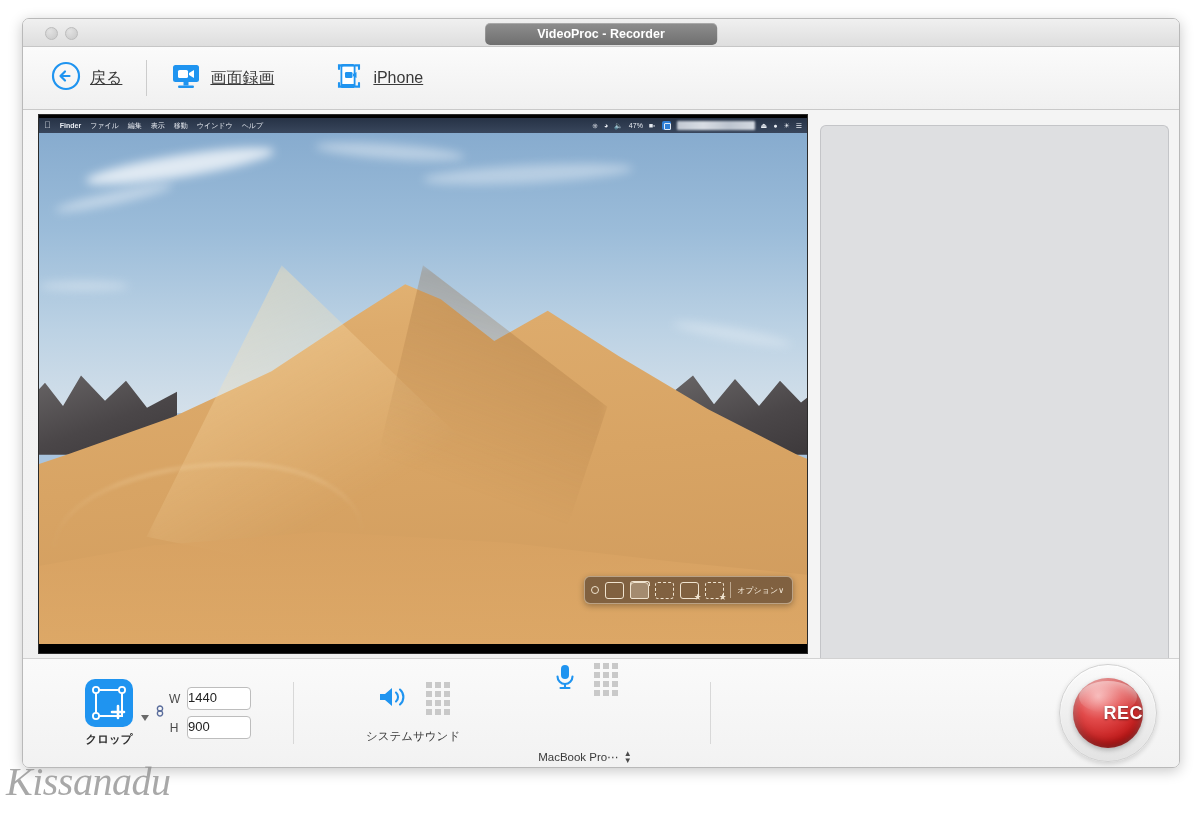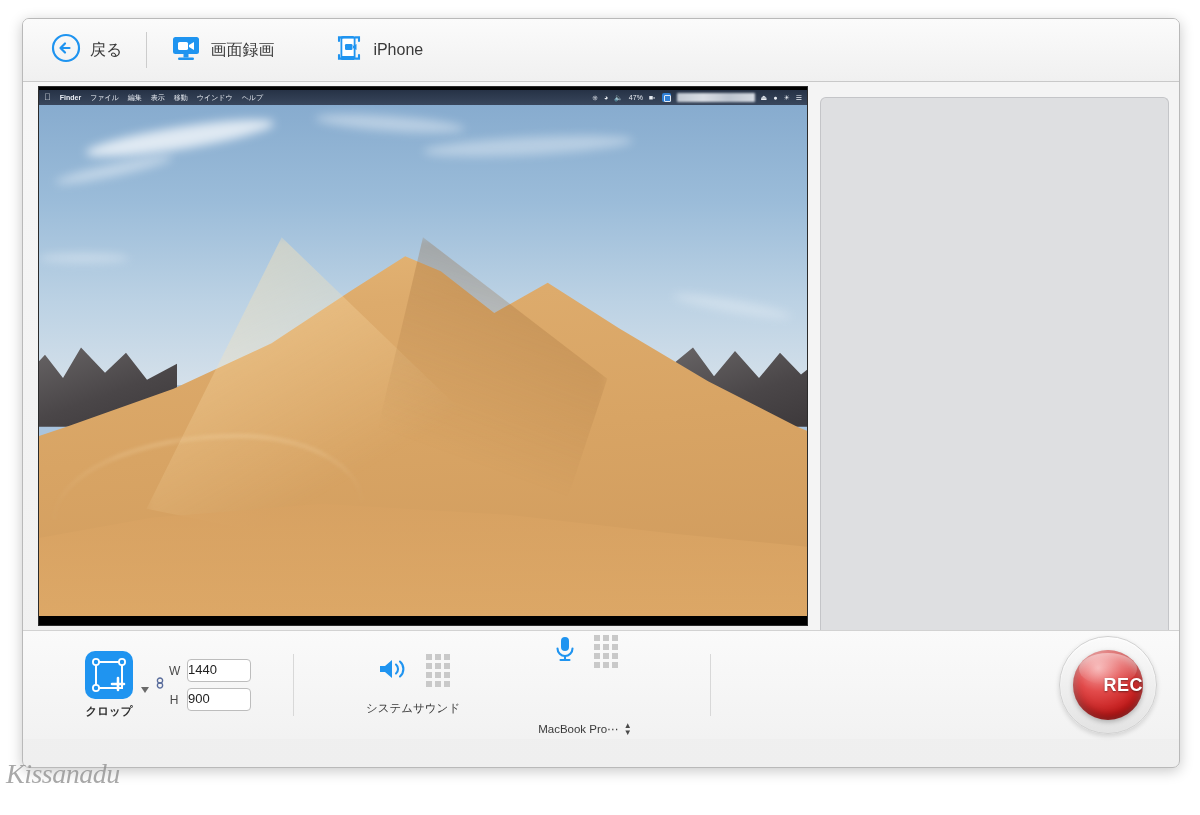--- a/index.html
+++ b/index.html
@@ -48,21 +48,21 @@
     background:linear-gradient(#fbfbfb,#f0f0f0);
     border-bottom:1px solid #c9c9c9;
     display:flex;align-items:center;
     padding-left:24px;
     box-sizing:border-box;
   }
   .tb-item{
     display:flex;align-items:center;gap:9px;
     height:46px;padding:0 4px;cursor:default;
   }
-  .tb-label{font-size:16px;color:#3a3a3a;white-space:nowrap;}
+  .tb-label{font-size:16px;color:#3a3a3a;white-space:nowrap;text-decoration:underline;}
   .tb-sep{width:1px;height:36px;background:#cccccc;margin:0 20px;}
   .sp26{width:26px;}
   .caret{
     width:0;height:0;border-left:4px solid transparent;border-right:4px solid transparent;
     border-top:5px solid #6a6a6a;align-self:flex-end;margin-bottom:8px;margin-left:-4px;
   }
   
   #body-row{display:flex;height:calc(748px - 27px - 64px - 109px);}
   #preview-wrap{
     width:770px;
@@ -280,29 +280,34 @@
     background:linear-gradient(rgba(255,255,255,.45),rgba(255,255,255,0));
   }
   #rec-text{
     position:relative;color:#ffffff;font-size:18px;font-weight:bold;
     letter-spacing:.5px;text-shadow:0 1px 2px rgba(0,0,0,.45);
   }
   
   #watermark{
     position:absolute;left:6px;top:758px;
     font-family:"Liberation Serif","DejaVu Serif",serif;
-    font-style:italic;font-size:28px;color:#8c8c8c;
+    font-style:italic;font-size:40px;color:#8c8c8c;
     opacity:.75;letter-spacing:-.5px;
   }
 </style>
 </head>
 <body>
 
 <div id="app-window">
 
+  <div id="titlebar">
+    <div class="traffic" id="tl-close"></div>
+    <div class="traffic" id="tl-min"></div>
+    <div id="title-tab">VideoProc - Recorder</div>
+  </div>
 
   <div id="toolbar">
 
     <div class="tb-item">
       <span>
         <svg width="30" height="30" viewBox="0 0 30 30">
           <circle cx="15" cy="15" r="13" fill="none" stroke="#1f94f0" stroke-width="2.2"></circle>
           <path d="M18.5 15 H10.5 M14 10.5 L9.5 15 L14 19.5" fill="none" stroke="#1f94f0" stroke-width="2.2" stroke-linecap="round" stroke-linejoin="round"></path>
         </svg>
       </span>
@@ -387,20 +392,30 @@
             <span>■▫</span>
             <span class="mm-appicon"></span>
             <span class="mm-blur"></span>
             <span>⏏</span>
             <span>●</span>
             <span>☀</span>
             <span>☰</span>
           </div>
         </div>
 
+        <div id="shot-toolbar">
+          <span class="st-dot"></span>
+          <span class="st-ico"></span>
+          <span class="st-ico win sel"></span>
+          <span class="st-ico dash"></span>
+          <span class="st-ico rec"></span>
+          <span class="st-ico dash rec"></span>
+          <span class="st-sep"></span>
+          <span class="st-opt">オプション∨</span>
+        </div>
 
       </div>
     </div>
 
     <div id="right-panel">
       <div id="file-list"></div>
     </div>
   </div>
 
   <div id="bottom-bar">

